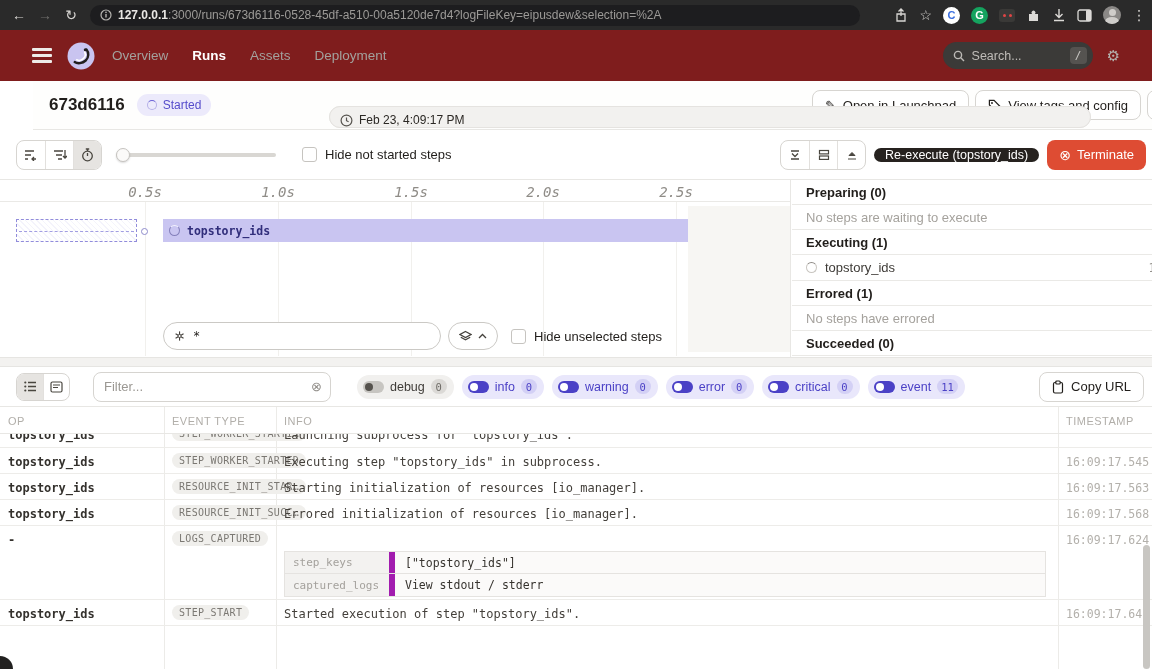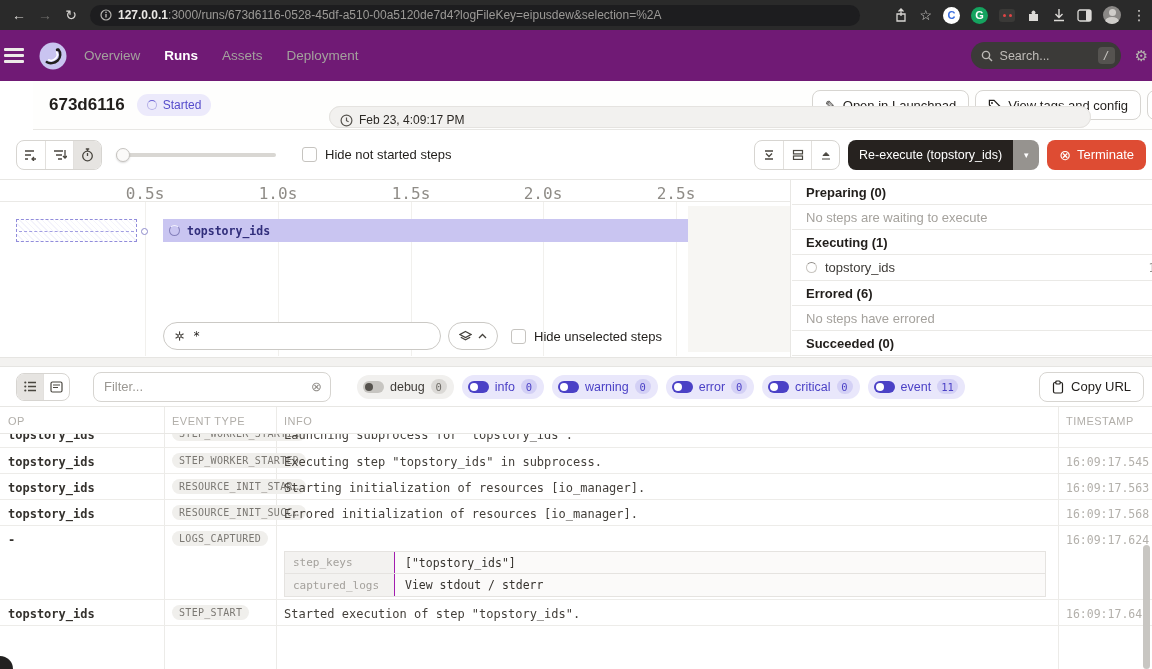--- a/index.html
+++ b/index.html
@@ -17,21 +17,21 @@
   .cicon { color:#D8D6D3; font-size:14px; line-height:1; }
   .extc { width:17px; height:17px; border-radius:50%; background:#fff; color:#3B6FE0; font-size:11px; font-weight:700; display:grid; place-items:center; }
   .extg { width:17px; height:17px; border-radius:50%; background:#15A35F; color:#fff; font-size:11px; font-weight:700; display:grid; place-items:center; }
   .extr { width:16px; height:13px; border-radius:3px; background:#3A3937; display:flex; align-items:center; justify-content:center; gap:3px; }
   .extr i { width:3px; height:3px; border-radius:50%; background:#E04545; }
   .avatar { width:18px; height:18px; border-radius:50%; background:#8A8886; overflow:hidden; position:relative; }
   .avatar::before { content:""; position:absolute; left:5.5px; top:3px; width:7px; height:7px; border-radius:50%; background:#CFCDCA; }
   .avatar::after { content:""; position:absolute; left:2px; top:11px; width:14px; height:9px; border-radius:50%; background:#CFCDCA; }
 
   
-  .dheader { position:absolute; top:30px; left:0; width:1152px; height:51px; background:#701a75; display:flex; align-items:center; padding:0 4px; }
+  .dheader { position:absolute; top:30px; left:0; width:1152px; height:51px; background:#7f1d1d; display:flex; align-items:center; padding:0 32px; }
   .hamburger { width:20px; display:flex; flex-direction:column; gap:3.5px; margin-right:14px; }
   .hamburger i { height:2.5px; background:#EDEBE8; border-radius:1px; }
   .dnav { display:flex; gap:24px; margin-left:16px; }
   .dnav .item { font-size:13.5px; color:#A3A19D; }
   .dnav .item.active { color:#FFFFFF; font-weight:700; }
   .searchpill { margin-left:auto; width:150px; height:27px; border-radius:14px; background:#3B3A38; display:flex; align-items:center; padding:0 6px 0 10px; gap:7px; }
   .searchpill .ph { font-size:12.5px; color:#BFBCB8; }
   .slashkey { margin-left:auto; width:17px; height:17px; border-radius:4px; background:#555350; color:#C9C7C3; font-size:11px; display:grid; place-items:center; font-family:"DejaVu Sans Mono", monospace; }
   .gear { margin-left:14px; color:#B5B2AE; font-size:15px; }
 
@@ -53,29 +53,29 @@
   .seg > div:first-child { border-left:none; }
   .seg > div.active { background:#E6E4E1; }
   .slider { margin-left:14px; position:relative; width:160px; height:16px; }
   .slider .track { position:absolute; top:6px; left:0; width:100%; height:4px; border-radius:2px; background:#D9D7D3; }
   .slider .knob { position:absolute; top:1px; left:0; width:14px; height:14px; border-radius:50%; background:#FBFAF9; border:1px solid #C6C4C0; box-shadow:0 1px 2px rgba(0,0,0,.15); }
   .chk { display:flex; align-items:center; gap:8px; }
   .chk .box { width:15px; height:15px; border:1.5px solid #C6C4C0; border-radius:3px; background:#fff; }
   .chk .lbl { font-size:13px; color:#211E1B; }
   .toolbar .chk { margin-left:26px; }
   .tb-right { margin-left:auto; display:flex; align-items:center; gap:8px; }
-  .reexec { display:flex; height:30px; border-radius:8px; overflow:hidden; }
+  .reexec { display:flex; height:14px; border-radius:8px; overflow:hidden;flex-direction:column; }
   .reexec .main { background:#26221F; color:#fff; font-size:12.5px; padding:0 11px; display:flex; align-items:center; }
   .reexec .caret { width:26px; background:#96938F; color:#fff; display:grid; place-items:center; font-size:9px; }
   .terminate { height:30px; border:none; border-radius:8px; background:#DE4C33; color:#fff; font-size:13px; display:inline-flex; align-items:center; gap:6px; padding:0 12px; }
 
   
   .gantt { position:absolute; top:180px; left:0; width:791px; height:177px; border-right:1px solid #E8E7E4; background:#fff; }
   .timeline { position:relative; height:22px; border-bottom:1px solid #EAE9E6; }
-  .tick { position:absolute; top:4px; transform:translateX(-50%); font-family:"DejaVu Sans Mono", monospace; font-size:16px; color:#8F8C87; }
+  .tick { position:absolute; top:4px; transform:translateX(-50%); font-family:"DejaVu Sans Mono", monospace; font-size:14px; color:#8F8C87;font-style:italic; }
   .chart { position:relative; height:154px; }
   .gline { position:absolute; top:0; bottom:0; width:1px; background:#F1F0ED; }
   .shade { position:absolute; left:688px; top:4px; width:102px; height:146px; background:#F7F6F3; }
   .waitbox { position:absolute; left:16px; top:17px; width:121px; height:23px; border:1px dashed #918CDB; background:repeating-linear-gradient(45deg, rgba(145,140,219,.10) 0 1px, transparent 1px 4px); }
   .waitbox::after { content:""; position:absolute; left:2px; right:2px; top:50%; border-top:1px dashed #A29EE2; }
   .conn { position:absolute; left:141px; top:26px; width:7px; height:7px; border:1.5px solid #8E8BCB; border-radius:50%; background:#fff; }
   .gbar { position:absolute; left:163px; top:17px; width:525px; height:23px; background:#C9C5F1; display:flex; align-items:center; gap:7px; padding-left:6px; }
   .gbar .spin { width:11px; height:11px; border-radius:50%; border:1.5px solid rgba(49,46,123,.45); border-top-color:#F2F1FC; }
   .gbar .lbl { font-family:"DejaVu Sans Mono", monospace; font-size:11.5px; font-weight:700; color:#312E7B; }
   .gantt-controls { position:absolute; left:163px; top:120px; display:flex; align-items:center; gap:7px; }
@@ -130,21 +130,21 @@
   .lrow { position:relative; border-bottom:1px solid #EDECE9; }
   .lrow .op { position:absolute; left:8px; top:7px; font-family:"DejaVu Sans Mono", monospace; font-size:12px; font-weight:700; color:#34312D; }
   .lrow .badge { position:absolute; left:172px; top:5px; background:#F0EFEC; border-radius:9px; padding:2px 7px; font-family:"DejaVu Sans Mono", monospace; font-size:10px; color:#7B7873; letter-spacing:.3px; white-space:nowrap; }
   .lrow .info { position:absolute; left:284px; top:7px; font-family:"DejaVu Sans Mono", monospace; font-size:12px; color:#44403B; white-space:nowrap; }
   .lrow .ts { position:absolute; left:1066px; top:7px; font-family:"DejaVu Sans Mono", monospace; font-size:11.5px; color:#B3B0AB; }
   .partial { height:14px; overflow:hidden; }
   .partial .inner { position:absolute; left:0; top:-13px; width:100%; height:26px; }
   .meta { position:absolute; left:284px; top:25px; width:762px; border:1px solid #E5E3E0; }
   .meta .mrow { display:flex; height:22px; border-bottom:1px solid #E5E3E0; }
   .meta .mrow:last-child { border-bottom:none; }
-  .meta .k { width:110px; background:#F3F2F0; border-right:1px solid #a21caf; font-family:"DejaVu Sans Mono", monospace; font-size:11px; color:#A4A19C; display:flex; align-items:center; padding:0 8px; }
+  .meta .k { width:110px; background:#F3F2F0; border-right:6px solid #a21caf; font-family:"DejaVu Sans Mono", monospace; font-size:11px; color:#A4A19C; display:flex; align-items:center; padding:0 8px; }
   .meta .v { flex:1; background:#FBFAF9; font-family:"DejaVu Sans Mono", monospace; font-size:11.5px; color:#37342F; display:flex; align-items:center; padding:0 10px; }
   .vscroll { position:absolute; right:2px; top:138px; width:7px; height:124px; border-radius:4px; background:#C8C6C2; }
   .cornerdark { position:absolute; left:0; bottom:0; width:13px; height:13px; background:#222120; border-top-right-radius:13px; }
 </style>
 </head>
 <body>
 
 <div class="screen">
 
   <div class="chrome">
@@ -376,21 +376,21 @@
     <div class="srow head">
       <span class="t">Executing (1)</span>
       <span class="c">▾</span>
     </div>
     <div class="srow item">
       <span class="spin"></span>
       <span class="n">topstory_ids</span>
       <span class="d">1.980s</span>
     </div>
     <div class="srow head">
-      <span class="t">Errored (6)</span>
+      <span class="t">Errored (1)</span>
       <span class="c">▾</span>
     </div>
     <div class="srow mut">
         <span>No steps have errored</span>
       </div>
     <div class="srow head">
       <span class="t">Succeeded (0)</span>
       <span class="c">▸</span>
     </div>
   </div>

